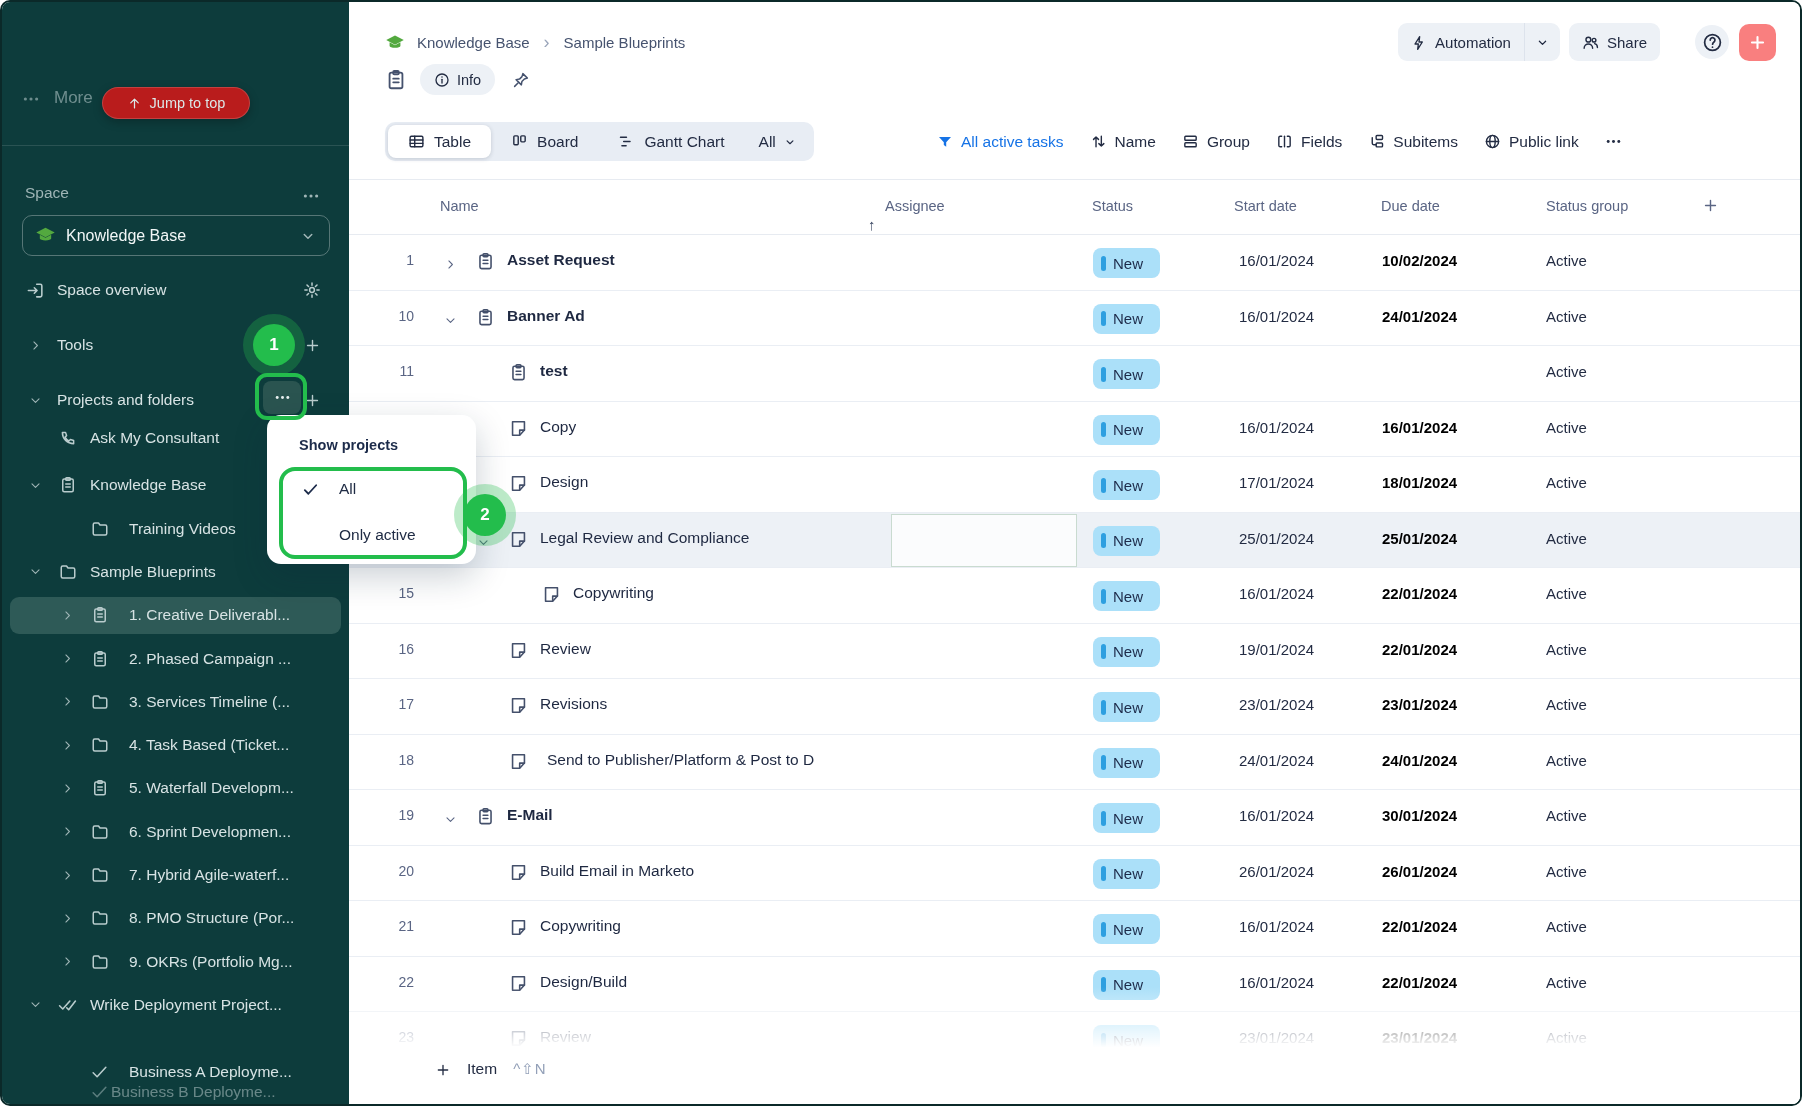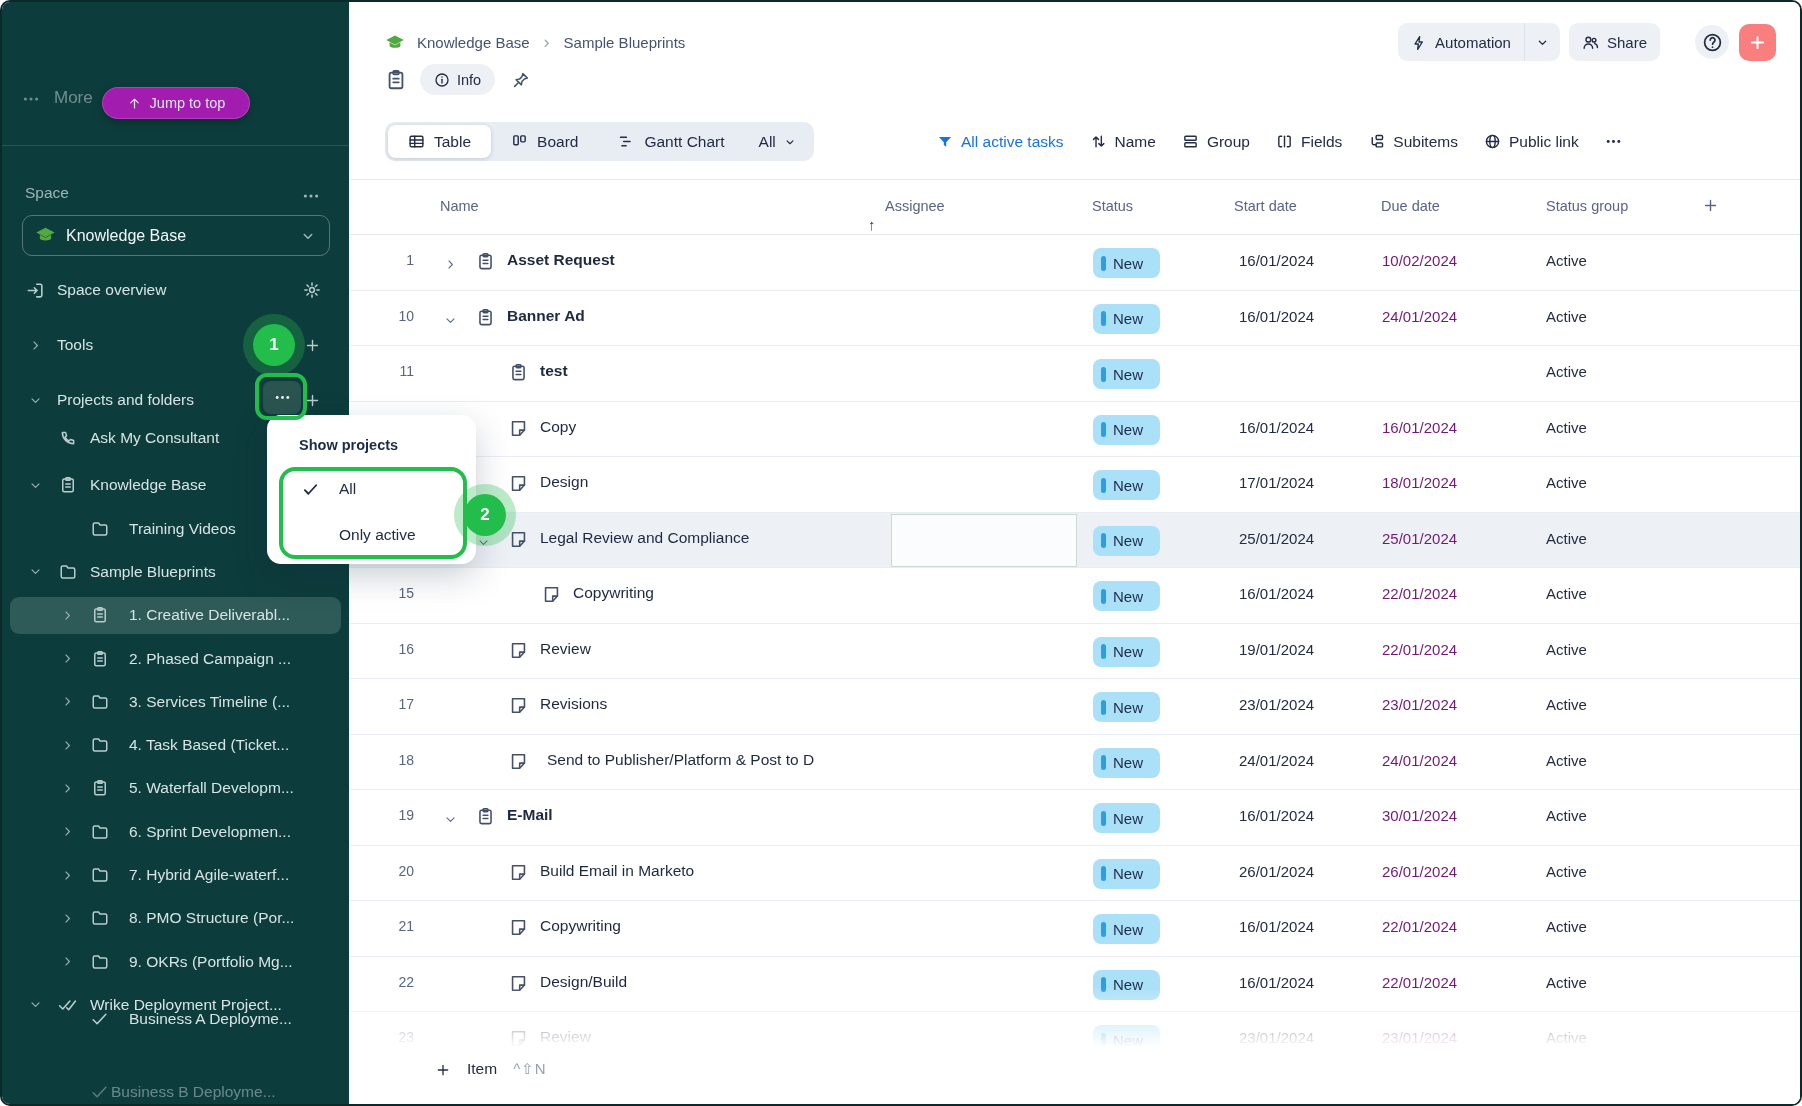--- a/index.html
+++ b/index.html
@@ -7,21 +7,21 @@
   .frame{position:relative;width:1802px;height:1106px;border:2px solid #0b2929;border-radius:10px;overflow:hidden;background:#fff;}
   
   .sidebar{position:absolute;left:0;top:0;width:347px;height:100%;background:#0d3c3c;color:#d7e3e4;}
   .sb-top{position:absolute;left:0;top:0;width:100%;height:70px;}
   .logo{position:absolute;left:22px;top:20px;display:flex;align-items:center;gap:8px;color:#fff;}
   .logo .word{font-size:30px;font-weight:800;letter-spacing:-1px;color:#fff;}
   .sb-top .ic{color:#e6efef;}
   .sb-topbtn{position:absolute;top:30px;width:34px;height:34px;display:flex;align-items:center;justify-content:center;cursor:pointer;}
   .avatar{position:absolute;left:266px;top:28px;width:32px;height:32px;border-radius:9px;background:radial-gradient(circle at 50% 28%,#6b4a3a 0 30%,#d8a07e 31% 58%,#2e7d71 59% 100%);border:1px solid rgba(255,255,255,.25);}
   .more-row{position:absolute;left:20px;top:86px;display:flex;align-items:center;gap:14px;opacity:.55;color:#bed0d1;font-size:17px;}
-  .jump-pill{position:absolute;left:100px;top:85px;width:148px;height:32px;border-radius:17px;background:#a21caf;border:1px solid rgba(255,255,255,.16);display:flex;align-items:center;justify-content:center;gap:8px;font-size:14.5px;color:#dce8e8;box-shadow:0 3px 10px rgba(0,0,0,.25);cursor:pointer;}
+  .jump-pill{position:absolute;left:100px;top:85px;width:148px;height:32px;border-radius:17px;background:#b91c1c;border:1px solid rgba(255,255,255,.16);display:flex;align-items:center;justify-content:center;gap:8px;font-size:14.5px;color:#dce8e8;box-shadow:0 3px 10px rgba(0,0,0,.25);cursor:pointer;}
   .sb-divider{position:absolute;left:0;top:143px;width:100%;height:1px;background:rgba(255,255,255,.12);}
   .space-hdr{position:absolute;left:23px;top:182px;font-size:15.5px;color:#9fb5b6;}
   .space-hdr-dots{position:absolute;left:300px;top:184px;color:#9fb5b6;cursor:pointer;}
   .space-sel{position:absolute;left:20px;top:213px;width:308px;height:41px;border:1px solid rgba(255,255,255,.30);border-radius:10px;display:flex;align-items:center;gap:10px;padding:0 12px;cursor:pointer;}
   .space-sel .lbl{font-size:16px;color:#f2f7f7;flex:1;}
   .sb-row{position:absolute;left:0;width:347px;height:36px;display:flex;align-items:center;cursor:pointer;}
   .sb-row .txt{font-size:15.5px;color:#d7e3e4;white-space:nowrap;}
   .sb-chev{position:absolute;width:16px;height:16px;display:flex;align-items:center;justify-content:center;color:#9fb5b6;}
   .sb-ico{position:absolute;width:19px;height:19px;display:flex;align-items:center;justify-content:center;color:#b9cccd;}
   .sb-right{position:absolute;width:20px;height:20px;display:flex;align-items:center;justify-content:center;color:#b9cccd;cursor:pointer;}
@@ -62,21 +62,21 @@
   .trow .num{position:absolute;left:20px;top:17px;width:45px;text-align:right;font-size:14px;color:#5a6584;}
   .trow .rchev{position:absolute;top:20px;width:16px;height:16px;color:#5a6584;cursor:pointer;}
   .trow .rico{position:absolute;top:17px;width:20px;height:20px;color:#44506b;}
   .trow .nm{position:absolute;top:16px;font-size:15.5px;color:#1e2841;white-space:nowrap;overflow:hidden;max-width:345px;cursor:pointer;}
   .trow .nm.b{font-weight:700;}
   .selcell{position:absolute;left:542px;top:1px;width:186px;height:53px;background:rgba(255,255,255,.75);border:1px solid #c9dbd0;}
   .status-pill{position:absolute;left:744px;top:13px;width:67px;height:30px;border-radius:8px;display:flex;align-items:center;cursor:pointer;}
   .status-pill .bar{width:5px;height:15px;border-radius:3px;margin-left:8px;}
   .status-pill .st{font-size:15px;color:#1d2b4a;margin-left:7px;}
   .dt{position:absolute;top:17px;font-size:15px;color:#232c43;}
-  .dt.due{color:#701a75;}
+  .dt.due{color:#000000;font-weight:bold;}
   .grp{position:absolute;left:1197px;top:17px;font-size:15px;color:#232c43;}
   .bottom-fade{position:absolute;left:0;top:985px;width:1455px;height:121px;background:linear-gradient(180deg,rgba(255,255,255,0) 0%,#fff 50%);pointer-events:none;}
   .footer-add{position:absolute;left:86px;top:1058px;display:flex;align-items:center;gap:16px;cursor:pointer;}
   .footer-add .f-plus{color:#232c43;}
   .footer-add .f-lbl{font-size:15.5px;color:#232c43;}
   .footer-add .f-sc{font-size:15px;color:#93a0b8;letter-spacing:1px;}
   
   .popup{position:absolute;left:265px;top:413px;width:209px;height:149px;background:#fff;border-radius:14px;box-shadow:0 12px 34px rgba(15,35,60,.22);z-index:50;}
   .popup .p-title{position:absolute;left:32px;top:22px;font-size:14.5px;font-weight:700;color:#1c2b4a;}
   .popup .p-item{position:absolute;left:0;width:100%;height:34px;display:flex;align-items:center;font-size:15.5px;color:#202c45;cursor:pointer;}
@@ -342,21 +342,21 @@
             </svg>
           </span>
           <span class="sb-ico" style="left:56px;z-index:1">
             <svg class="ic" viewBox="0 0 24 24" fill="none" stroke="currentColor" stroke-width="2" stroke-linecap="round" stroke-linejoin="round" style="width:20px;height:20px;">
               <path d="M2 13l4 4L15 7"></path>
               <path d="M11 15.5l2.5 2.5L22 7"></path>
             </svg>
           </span>
           <span class="t-lbl" style="left:88px">Wrike Deployment Project...</span>
         </div>
-        <div class="tree-item" style="top: 998px; padding-left: 7px;">
+        <div class="tree-item" style="top: 1051px; padding-left: 7px;">
           <span class="sb-ico" style="left:88px;z-index:1">
             <svg class="ic" viewBox="0 0 24 24" fill="none" stroke="currentColor" stroke-width="2" stroke-linecap="round" stroke-linejoin="round" style="width:20px;height:20px;">
               <path d="M4 13l5 5L20 6"></path>
             </svg>
           </span>
           <span class="t-lbl" style="left:127px">Business A Deployme...</span>
         </div>
         <div class="tree-item faded" style="top: 1071px;">
           <span class="sb-ico" style="left:88px;z-index:1">
             <svg class="ic" viewBox="0 0 24 24" fill="none" stroke="currentColor" stroke-width="2" stroke-linecap="round" stroke-linejoin="round" style="width:20px;height:20px;">

